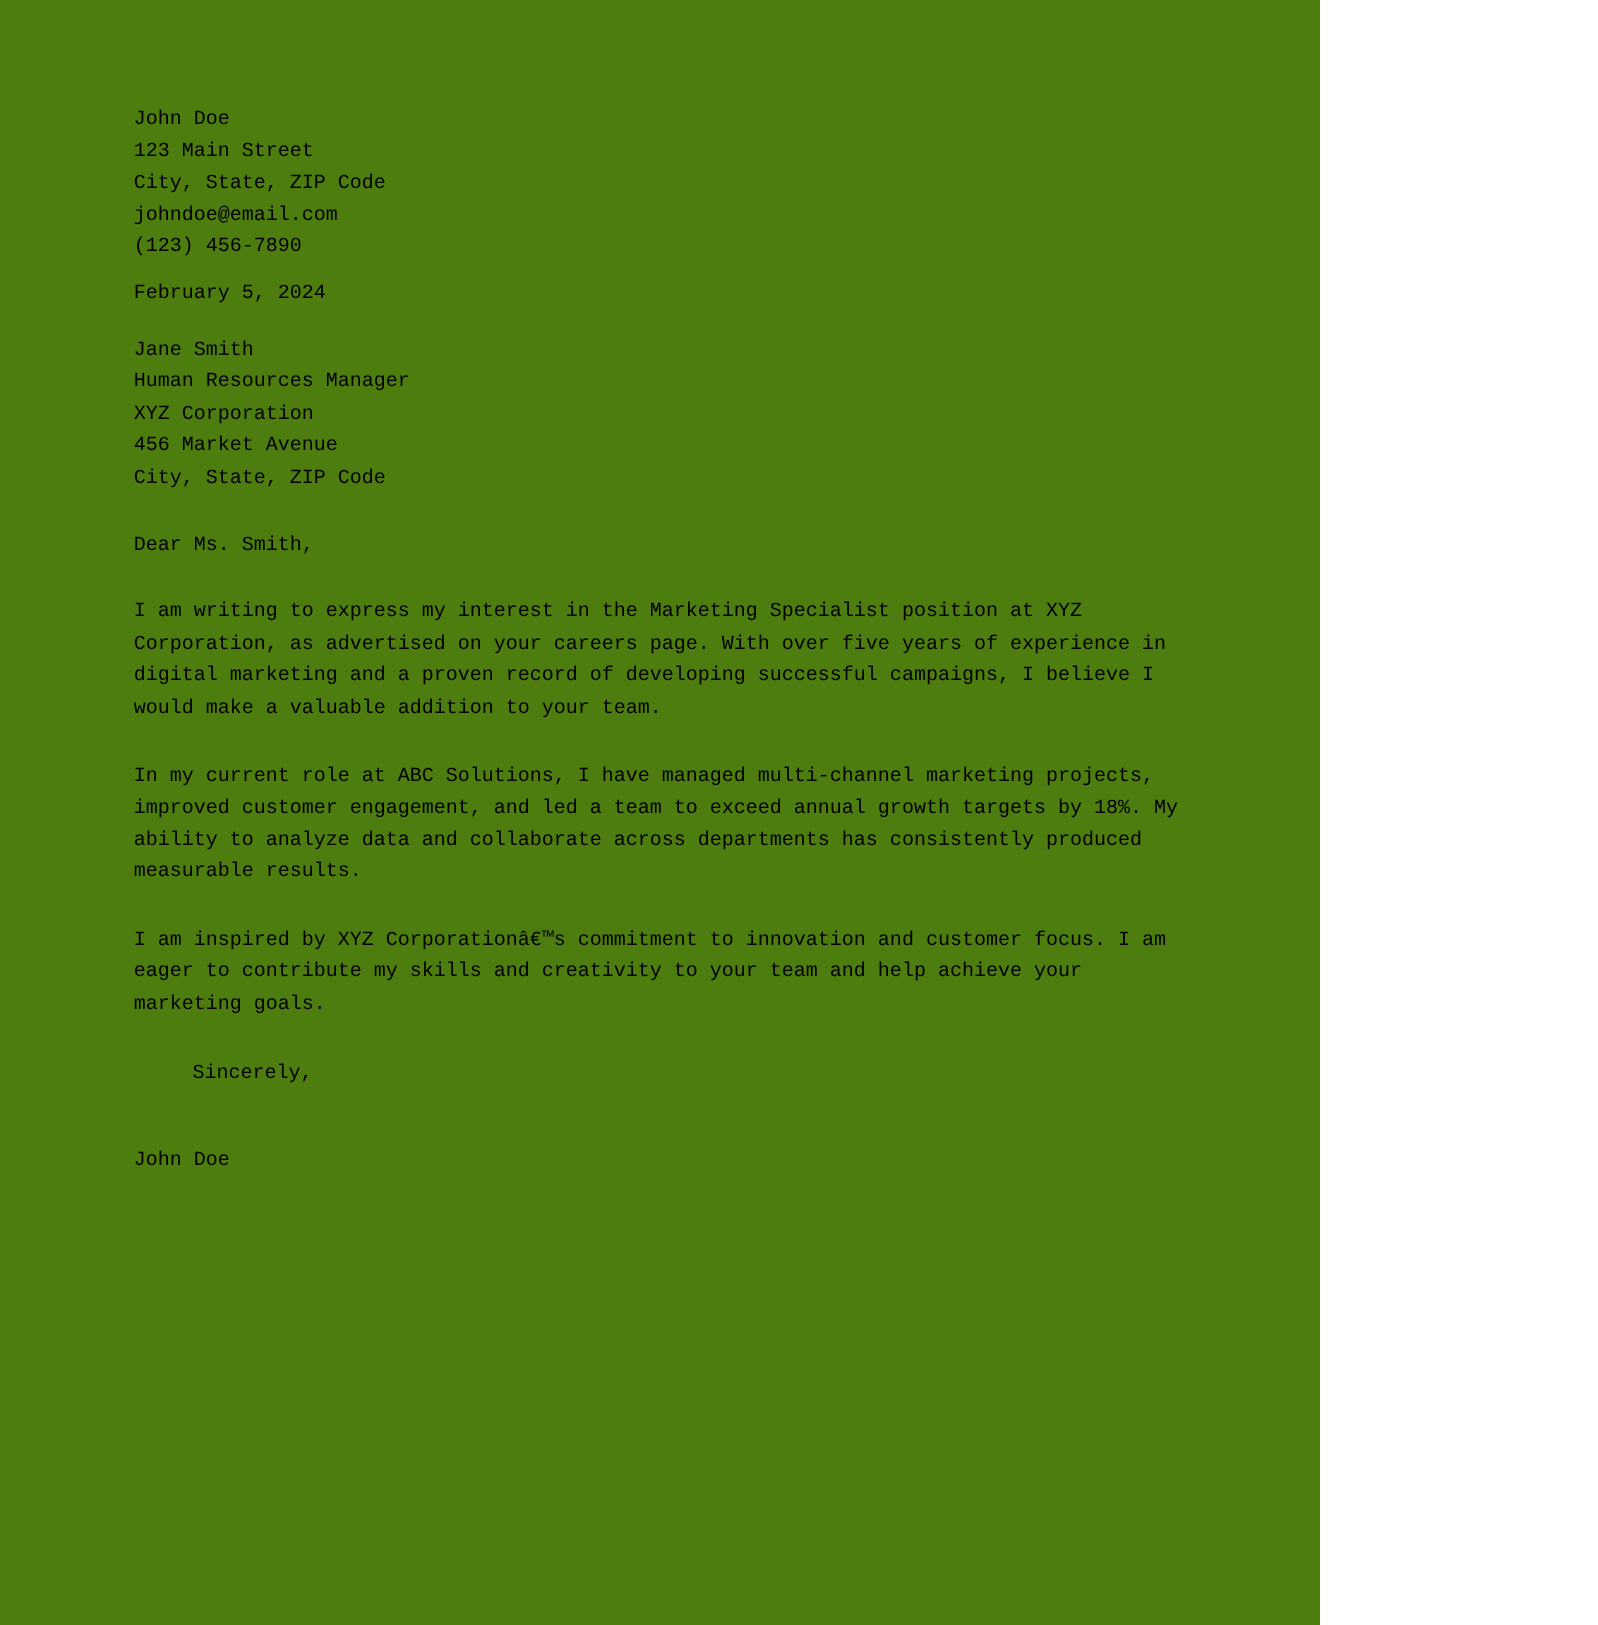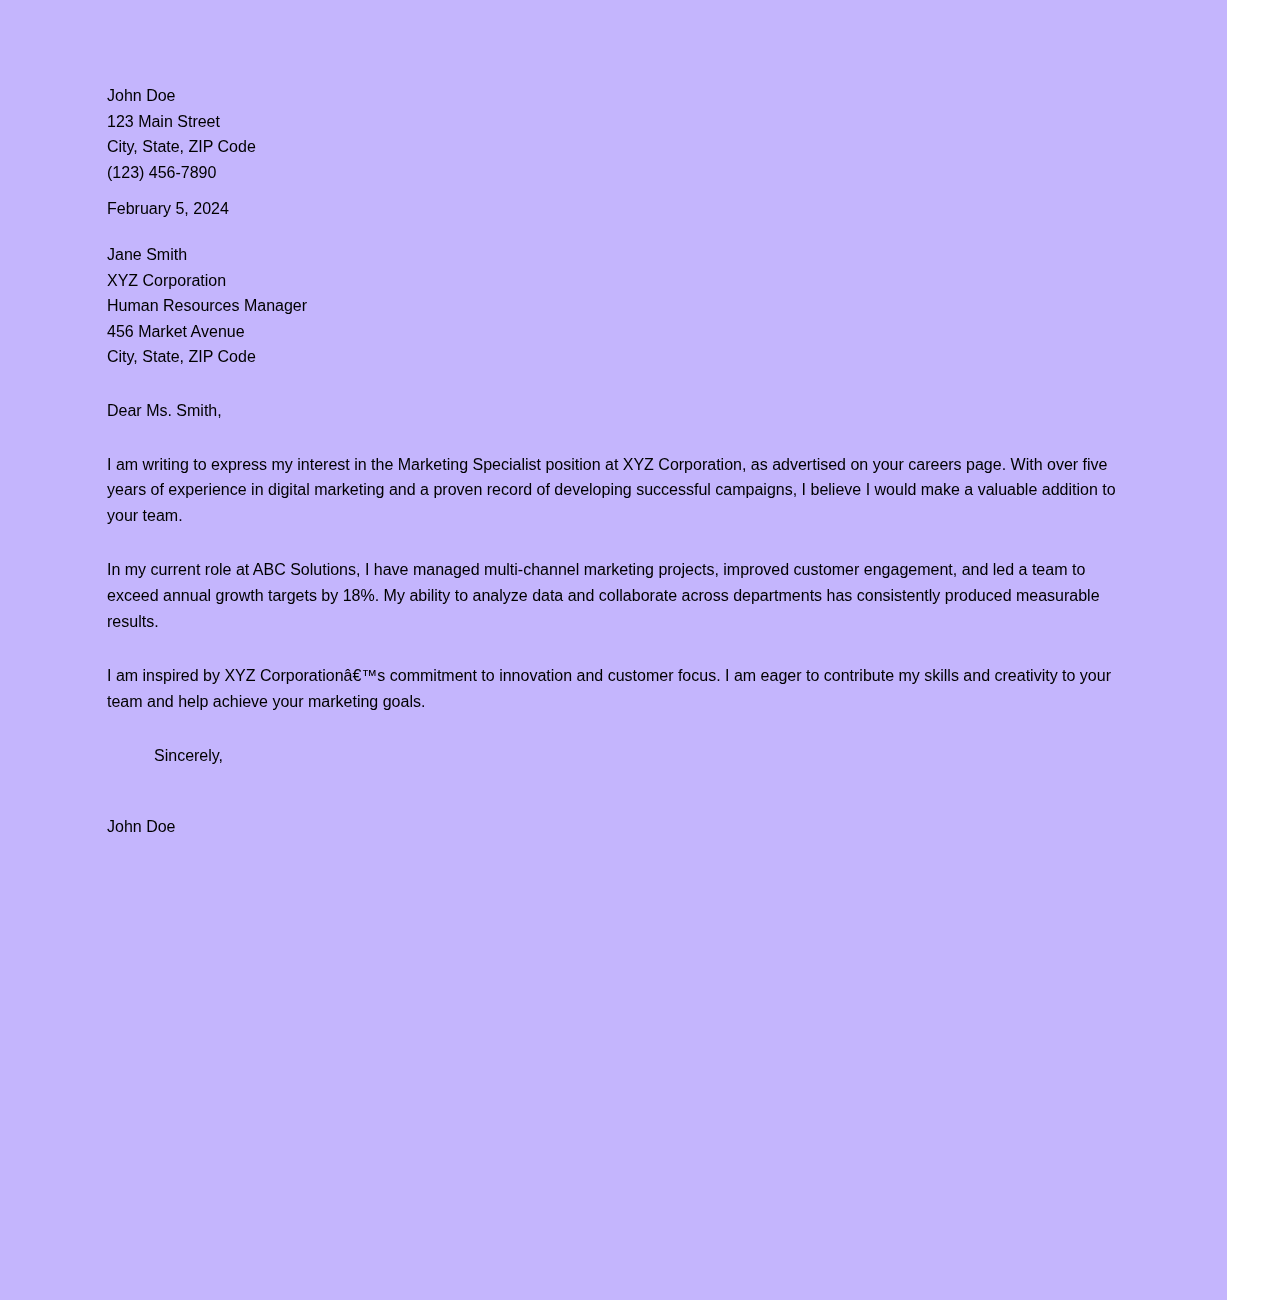--- a/index.html
+++ b/index.html
@@ -1,21 +1,21 @@
 <!DOCTYPE html>
 <html><head>
 <meta charset="utf-8">
 <style>
   * { margin: 0; padding: 0; box-sizing: border-box; }
   html, body { background: #ffffff; }
   .page {
-    width: 1227px;
+    width: 1056px;
     min-height: 1300px;
-    background: #c4b5fd;
-    font-family: Liberation Sans, sans-serif;
+    background: #4d7c0f;
+    font-family: Liberation Mono, monospace;
     font-size: 16px;
     line-height: 1.6;
     color: #000000;
   }
   .letter {
     padding: 83px 108px 40px 107px;
   }
   .line { display: block; }
   .block-sender    { margin-bottom: 11px; }
   .block-date      { margin-bottom: 20px; }
@@ -29,29 +29,30 @@
 </head>
 <body>
 
 <div class="page">
   <div class="letter">
 
     <div class="block-sender">
       <span class="line">John Doe</span>
       <span class="line">123 Main Street</span>
       <span class="line">City, State, ZIP Code</span>
+      <span class="line">johndoe@email.com</span>
       <span class="line">(123) 456-7890</span>
     </div>
 
     <div class="block-date">February 5, 2024</div>
 
     <div class="block-recipient">
       <span class="line">Jane Smith</span>
+      <span class="line">Human Resources Manager</span>
       <span class="line">XYZ Corporation</span>
-      <span class="line">Human Resources Manager</span>
       <span class="line">456 Market Avenue</span>
       <span class="line">City, State, ZIP Code</span>
     </div>
 
 
     <div class="block-salutation">Dear Ms. Smith,</div>
 
     <div class="para">I am writing to express my interest in the Marketing Specialist position at XYZ Corporation, as advertised on your careers page. With over five years of experience in digital marketing and a proven record of developing successful campaigns, I believe I would make a valuable addition to your team.</div>
     <div class="para">In my current role at ABC Solutions, I have managed multi-channel marketing projects, improved customer engagement, and led a team to exceed annual growth targets by 18%. My ability to analyze data and collaborate across departments has consistently produced measurable results.</div>
     <div class="para">I am inspired by XYZ Corporationâ€™s commitment to innovation and customer focus. I am eager to contribute my skills and creativity to your team and help achieve your marketing goals.</div>

